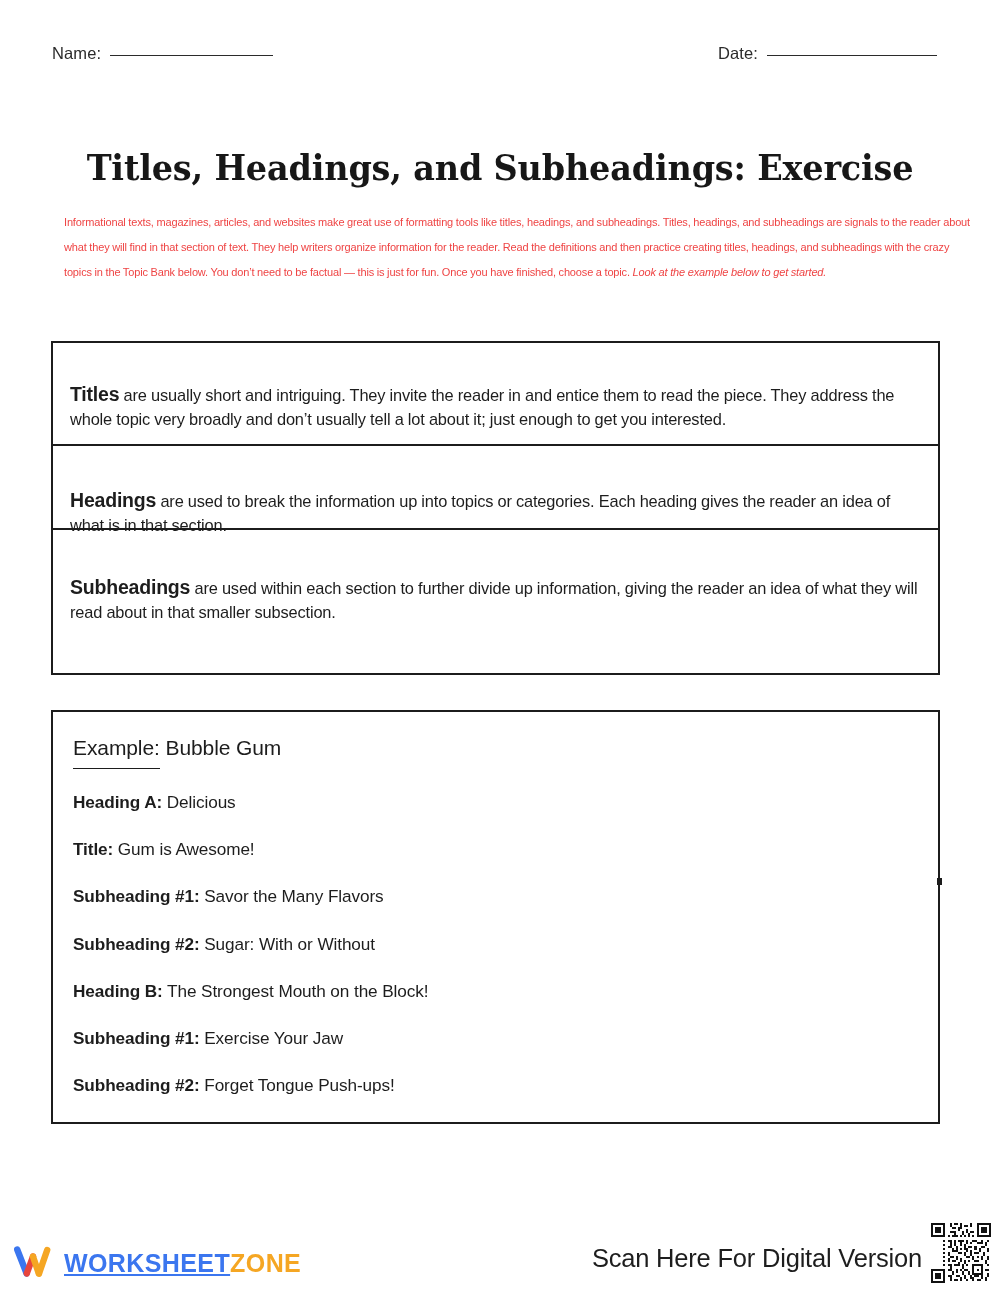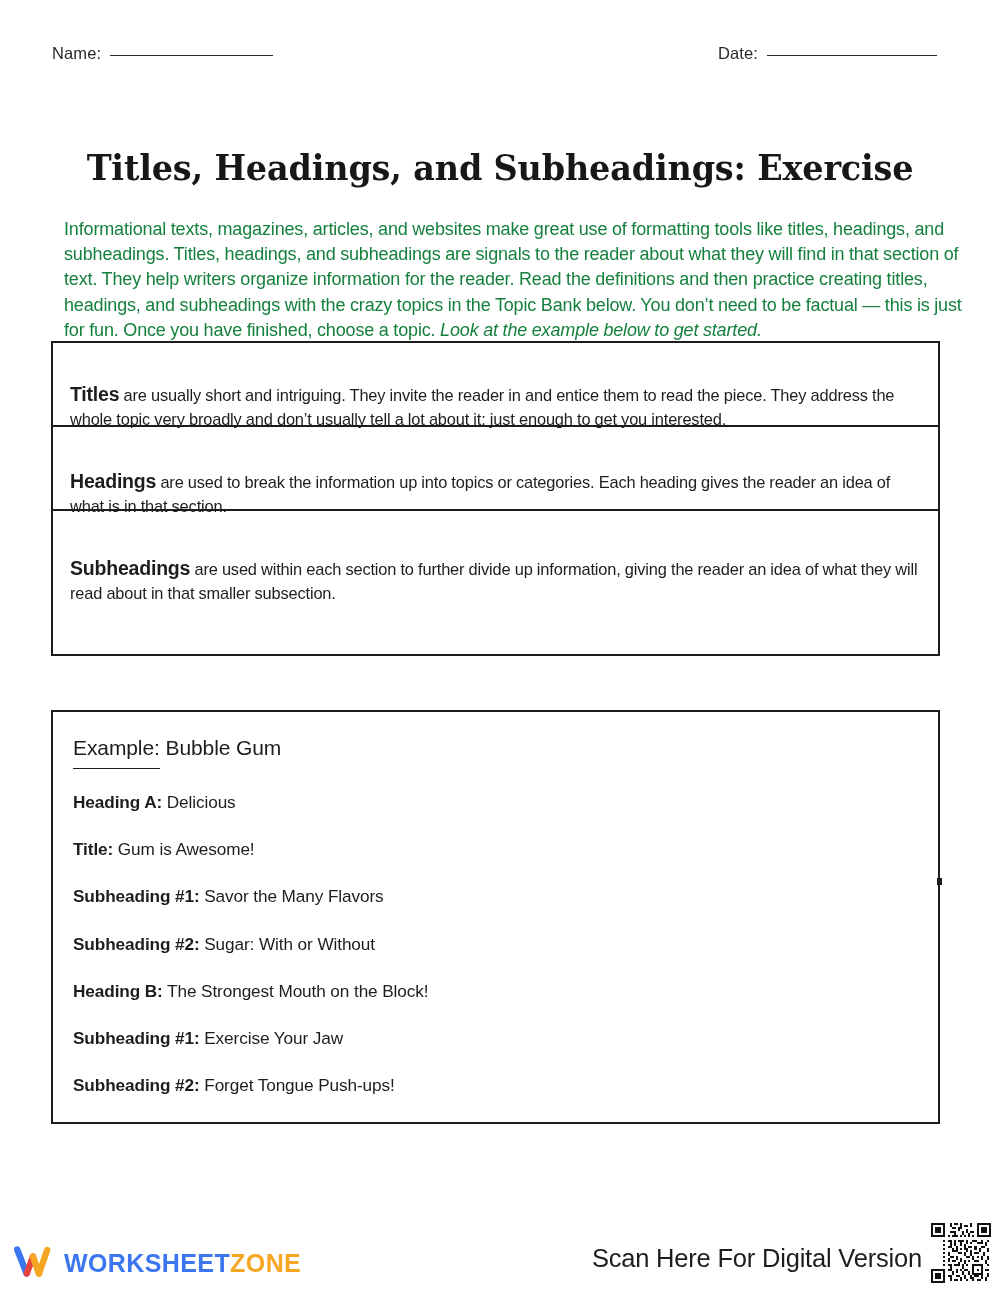--- a/index.html
+++ b/index.html
@@ -65,23 +65,23 @@
     transform-origin: center;
     white-space: nowrap;
   }
 
   
   .intro {
     position: absolute;
     left: 64px;
     top: 199px;
     width: 906px;
-    font-size: 18px;
+    font-size: 11px;
     line-height: 25.2px;
-    color: #15803d;
+    color: #ef4444;
     text-align: left;
     letter-spacing: -0.15px;
     word-spacing: -0.2px;
   }
   .intro .em { font-style: italic; }
 
   
   .definitions {
     position: absolute;
     left: 51px;
@@ -89,21 +89,21 @@
     width: 889px;
     border: 2px solid #1c1c1c;
     box-sizing: border-box;
   }
   .def-box {
     box-sizing: border-box;
     padding: 20px 17px 18px 17px;
     border-bottom: 2px solid #1c1c1c;
   }
   .def-box:last-child { border-bottom: none; }
-  .def-box.b1 { height: 84px; padding-top: 23px; }
+  .def-box.b1 { height: 103px; padding-top: 23px; }
   .def-box.b2 { height: 84px; padding-top: 26px; }
   .def-box.b3 { height: 143px; padding-top: 29px; }
   .def-text {
     font-size: 16.4px;
     line-height: 24px;
     color: #1d1d1d;
     letter-spacing: -0.15px;
     word-spacing: -0.2px;
   }
   .def-term {
@@ -174,21 +174,21 @@
     align-items: center;
     gap: 10px;
   }
   .brand-mark { display: block; }
   .brand-text {
     font-size: 25px;
     font-weight: 700;
     letter-spacing: 0.4px;
     white-space: nowrap;
   }
-  .brand-text .w1 { color: #3b76ef; }
+  .brand-text .w1 { color: #3b76ef; text-decoration: underline; }
   .brand-text .w2 { color: #f5a623; }
 
   .scan {
     position: absolute;
     right: 78px;
     bottom: 21px;
     font-size: 25.5px;
     color: #1d1d1d;
     letter-spacing: -0.2px;
     white-space: nowrap;

